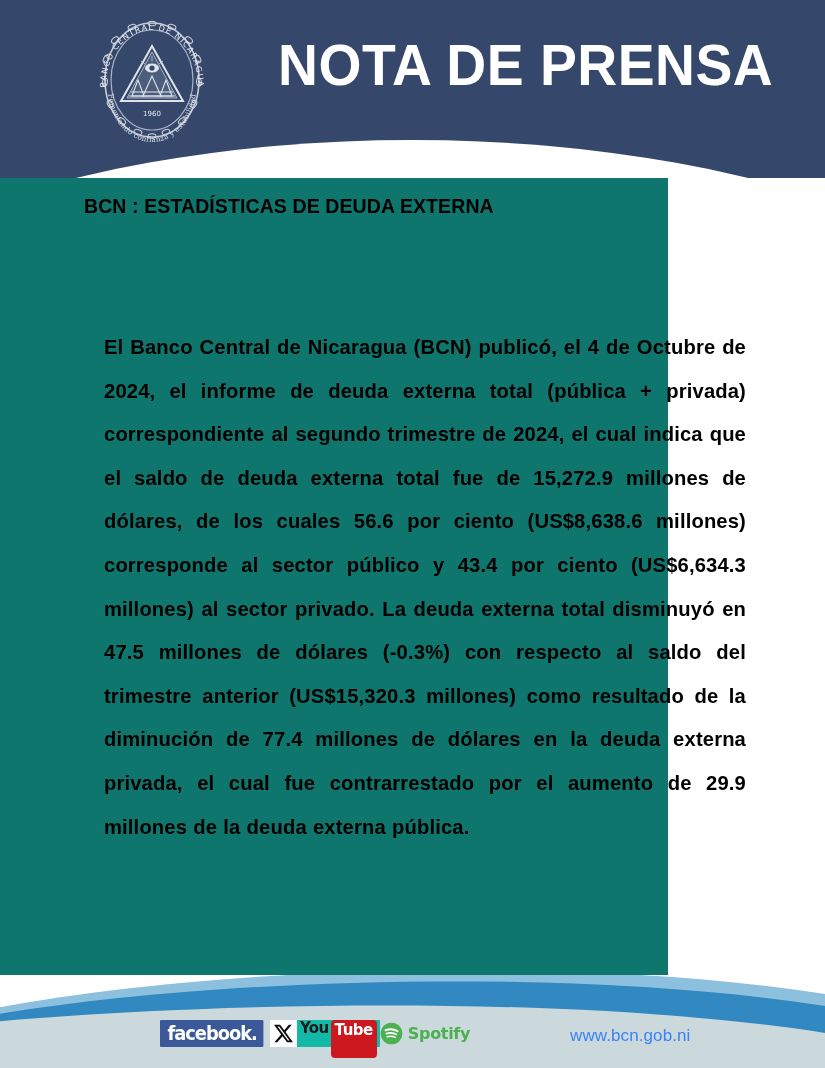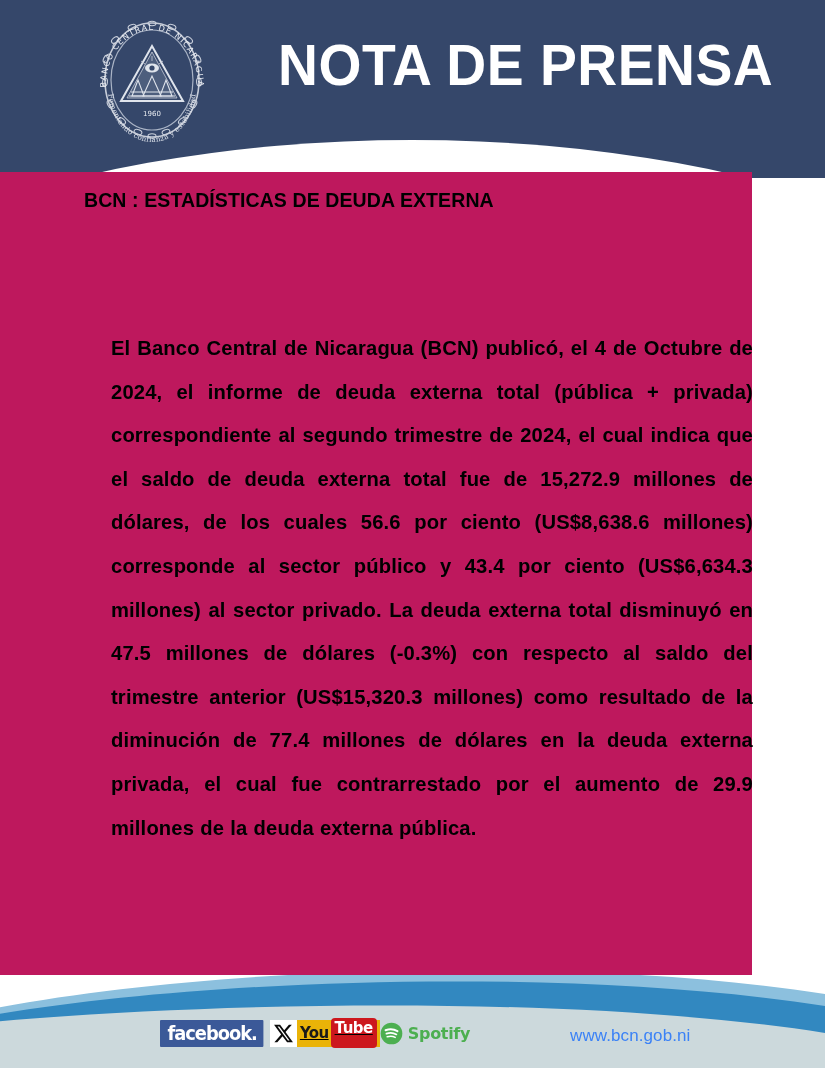--- a/index.html
+++ b/index.html
@@ -59,24 +59,24 @@
     line-height: 70px;
     white-space: nowrap;
     transform: scaleX(0.97);
     transform-origin: left center;
   }
 
   
   .doc-body {
     position: absolute;
     left: 0;
-    top: 172px;
-    width: 752px;
+    top: 178px;
+    width: 668px;
     height: 812px;
-    background: #be185d;
+    background: #0f766e;
   }
 
   .doc-heading {
     position: absolute;
     left: 84px;
     width: 660px;
     color: #000000;
     font-family: "Liberation Sans", sans-serif;
     font-size: 19.5px;
     font-weight: bold;
@@ -93,21 +93,21 @@
     width: 642px;
     color: #000000;
     font-family: "Liberation Sans", sans-serif;
     font-size: 20.2px;
     font-weight: bold;
     line-height: 43.6px;
     text-align: justify;
     text-align-last: left;
     letter-spacing: 0.15px;
     word-spacing: 0.4px;
-    margin: 15px;
+    margin: 8px;
   }
 
   
   .footer {
     position: absolute;
     left: 0;
     top: 975px;
     width: 825px;
     height: 93px;
     overflow: hidden;
@@ -150,44 +150,43 @@
     width: 27px;
     height: 27px;
     background: #ffffff;
     display: flex;
     align-items: center;
     justify-content: center;
   }
 
   
   .yt-logo {
-    background: #eab308;
+    background: #14b8a6;
     height: 27px;
     display: flex;
-    align-items: center;
+    align-items: flex-start;
     padding: 0 3px;
     gap: 2px;
-    text-decoration: underline;
   }
   .yt-you {
     color: #1a1a1a;
     font-family: "DejaVu Sans", sans-serif;
     font-weight: bold;
     font-size: 15px;
     line-height: 17px;
     letter-spacing: -0.6px;
   }
   .yt-tube {
     background: #cc181e;
     color: #ffffff;
     font-family: "DejaVu Sans", sans-serif;
     font-weight: bold;
     font-size: 15px;
     line-height: 19px;
-    padding: 1px 4px 10px 4px;
+    padding: 1px 4px 18px 4px;
     border-radius: 4px;
     letter-spacing: -0.5px;
   }
 
   
   .sp-logo {
     display: flex;
     align-items: center;
     gap: 5px;
     height: 27px;

